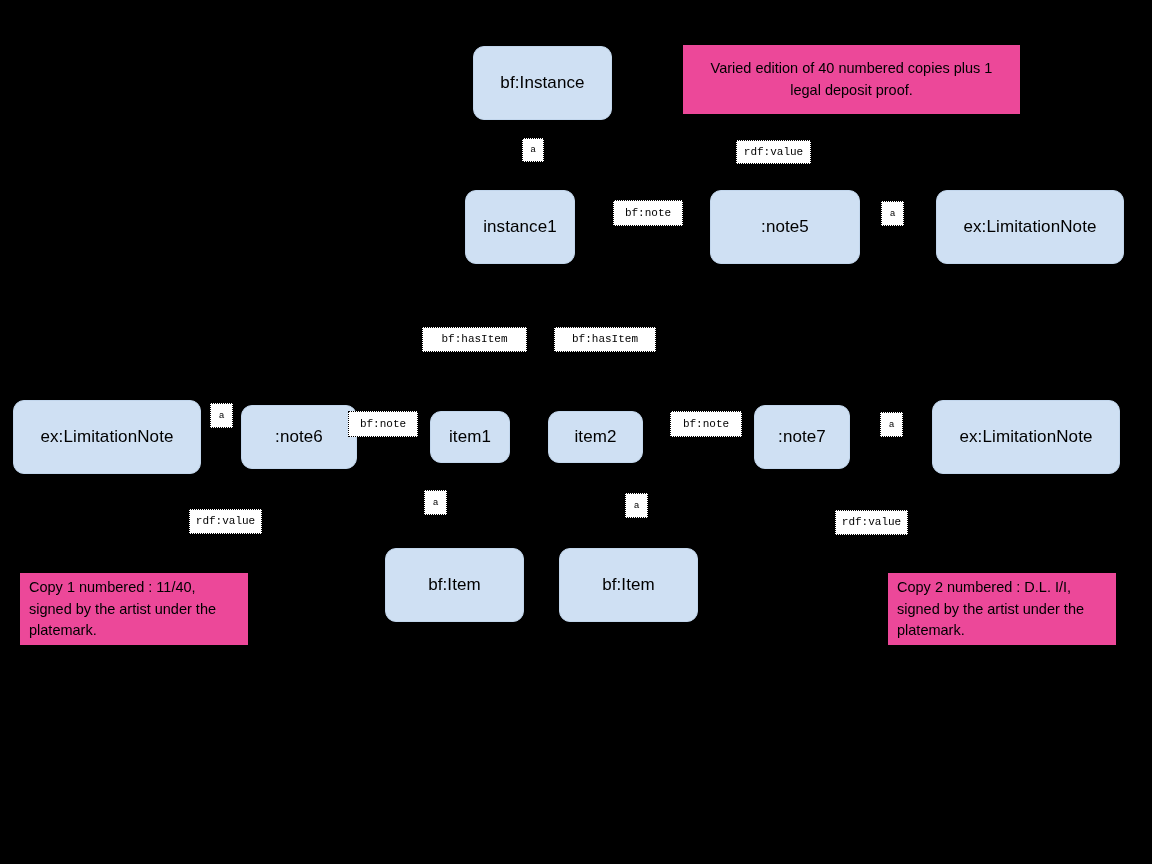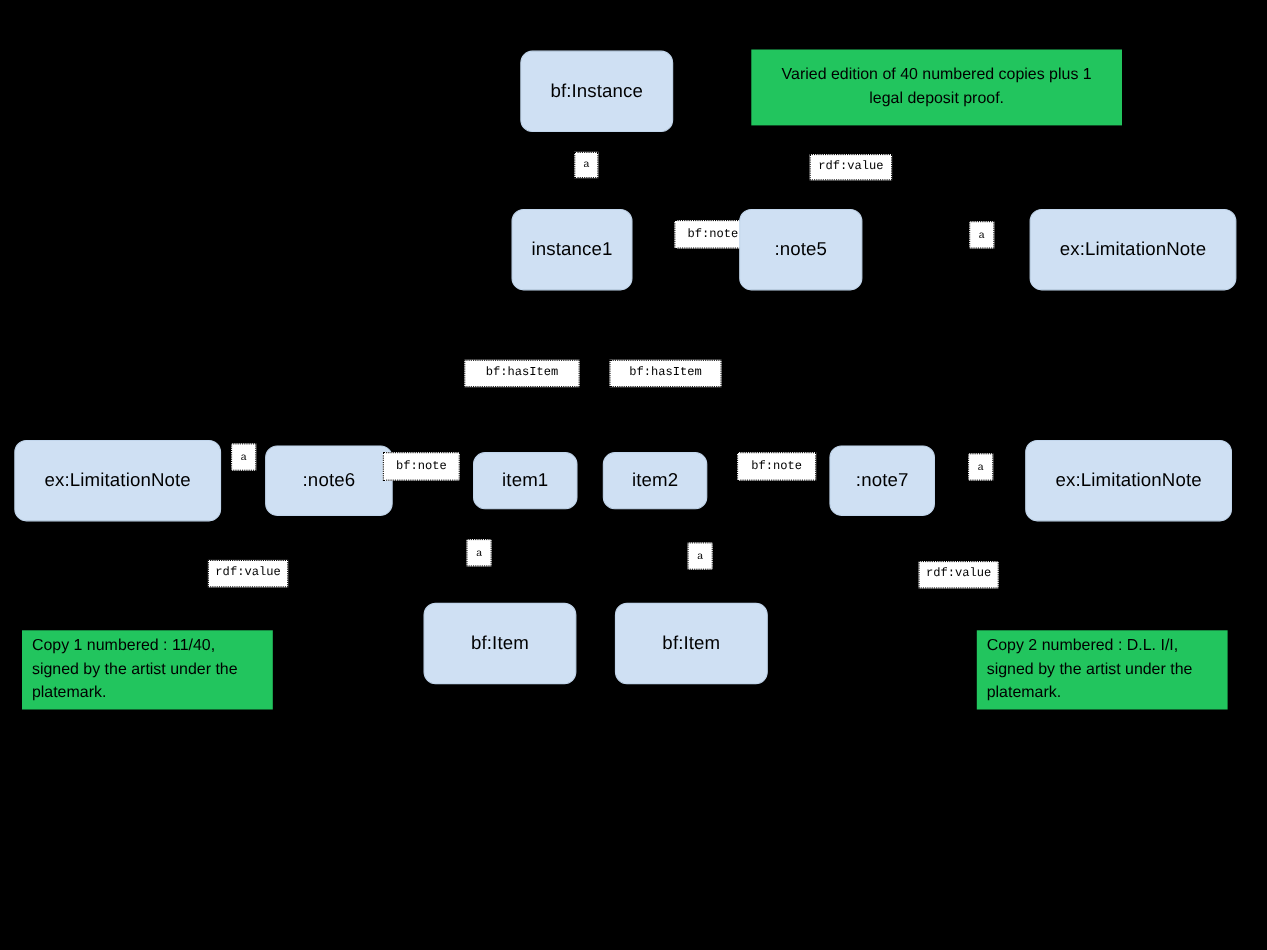--- a/index.html
+++ b/index.html
@@ -40,21 +40,21 @@
     font-size: 17px;
     font-weight: 400;
     line-height: 1.2;
     letter-spacing: 0.1px;
     padding: 2px 8px;
   }
   
   .literal {
     position: absolute;
     box-sizing: border-box;
-    background: #22c55e;
+    background: #ec4899;
     border: 0;
     border-radius: 0;
     color: #000000;
     font-family: "Liberation Sans", sans-serif;
     font-size: 14.5px;
     line-height: 1.45;
     display: flex;
     align-items: center;
   }
   .literal.centered {
@@ -98,39 +98,39 @@
   <div class="literal centered" style="left:683px; top:45px; width:337px; height:69px; padding:0 16px;">Varied edition of 40 numbered copies plus 1 legal deposit proof.</div>
 
   <div class="edge-label tiny" style="left:522px; top:138px; width:22px; height:24px;">a</div>
 
   <div class="edge-label" style="left:736px; top:140px; width:75px; height:24px;">rdf:value</div>
 
   <div class="node" style="left:465px; top:190px; width:110px; height:74px;">instance1</div>
 
   <div class="edge-label" style="left:613px; top:200px; width:70px; height:26px;">bf:note</div>
 
-  <div class="node" style="left:672px; top:190px; width:112px; height:74px;">:note5</div>
+  <div class="node" style="left:710px; top:190px; width:150px; height:74px;">:note5</div>
 
   <div class="edge-label tiny" style="left:881px; top:201px; width:23px; height:25px;">a</div>
 
   <div class="node" style="left:936px; top:190px; width:188px; height:74px;">ex:LimitationNote</div>
 
   <div class="edge-label" style="left:422px; top:327px; width:105px; height:25px;">bf:hasItem</div>
 
   <div class="edge-label" style="left:554px; top:327px; width:102px; height:25px;">bf:hasItem</div>
 
   <div class="node" style="left:13px; top:400px; width:188px; height:74px;">ex:LimitationNote</div>
 
   <div class="edge-label tiny" style="left:210px; top:403px; width:23px; height:25px;">a</div>
 
   <div class="node" style="left:241px; top:405px; width:116px; height:64px;">:note6</div>
 
   <div class="edge-label" style="left:348px; top:411px; width:70px; height:26px;">bf:note</div>
 
-  <div class="node" style="left:430px; top:411px; width:95px; height:52px;">item1</div>
+  <div class="node" style="left:430px; top:411px; width:80px; height:52px;">item1</div>
 
   <div class="node" style="left:548px; top:411px; width:95px; height:52px;">item2</div>
 
   <div class="edge-label" style="left:670px; top:411px; width:72px; height:26px;">bf:note</div>
 
   <div class="node" style="left:754px; top:405px; width:96px; height:64px;">:note7</div>
 
   <div class="edge-label tiny" style="left:880px; top:412px; width:23px; height:25px;">a</div>
 
   <div class="node" style="left:932px; top:400px; width:188px; height:74px;">ex:LimitationNote</div>

